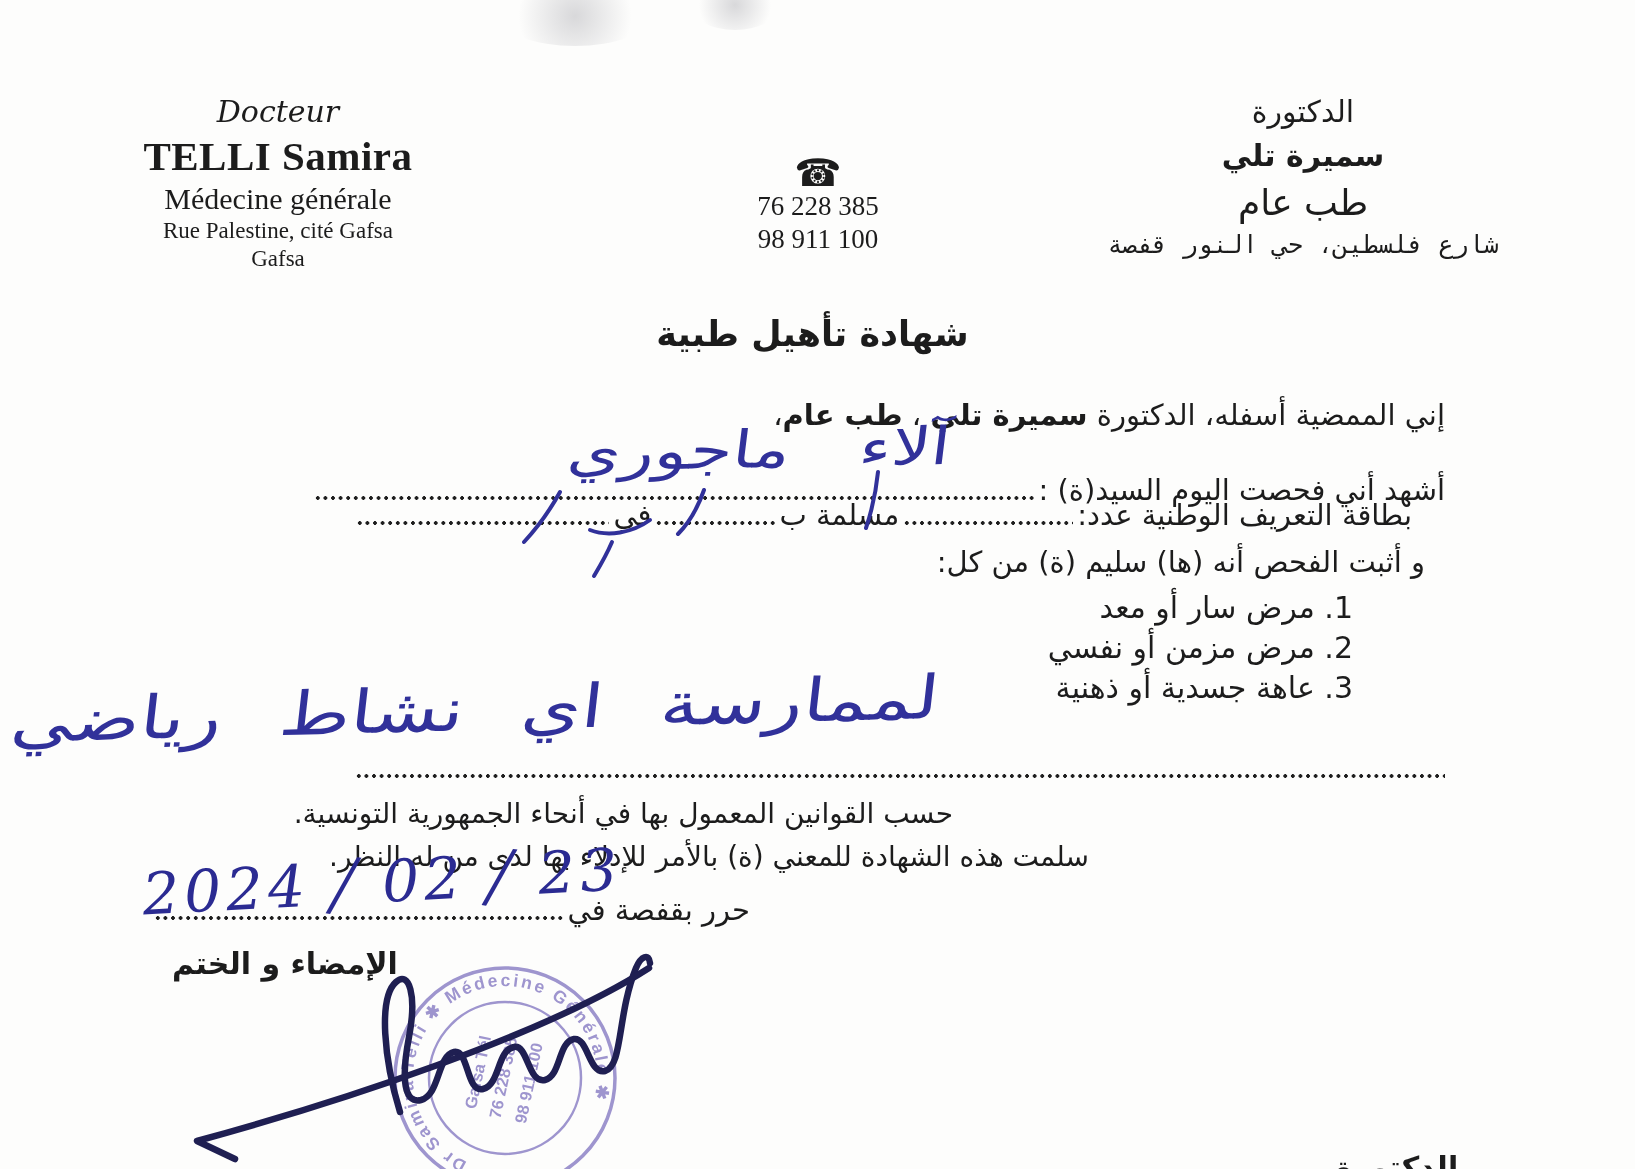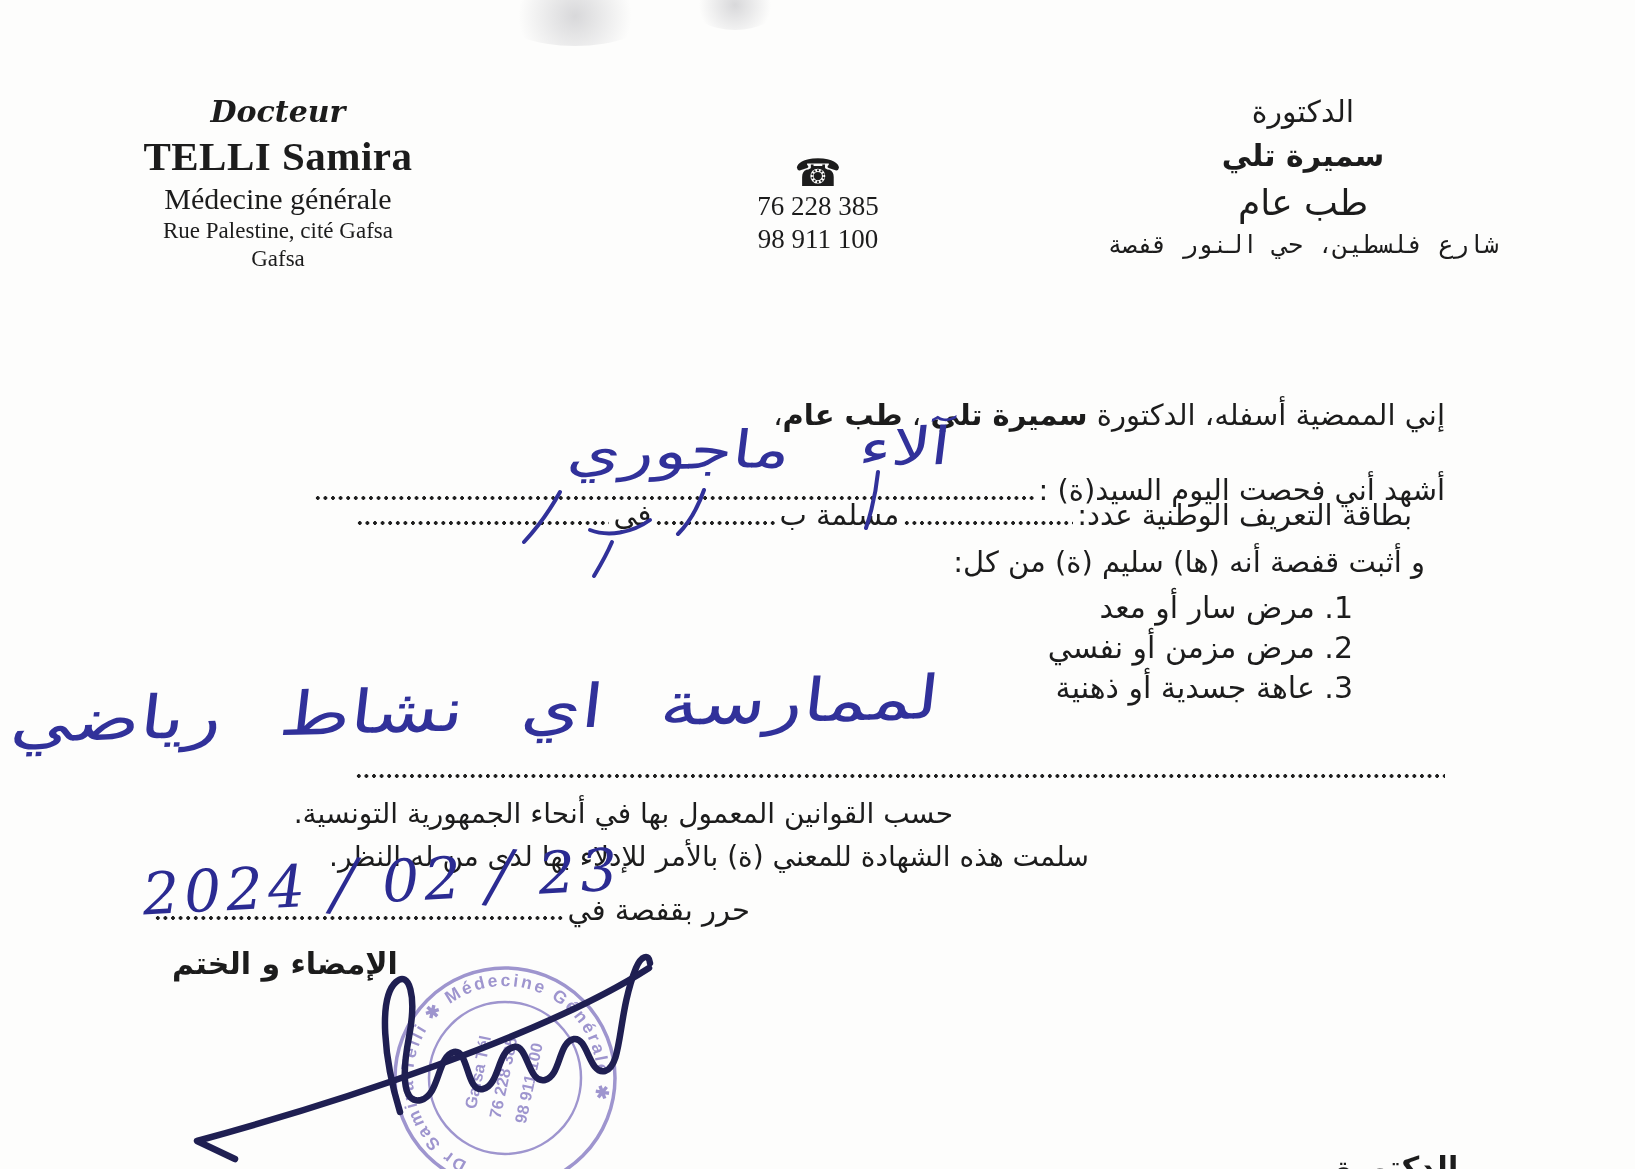--- a/index.html
+++ b/index.html
@@ -3,21 +3,21 @@
 <meta charset="utf-8">
 <style>
   html,body{margin:0;padding:0;background:#e8e8e8;}
   .page{
     position:relative;width:1635px;height:1169px;background:#fdfdfc;
     overflow:hidden;font-family:"DejaVu Sans",sans-serif;color:#1c1c1c;
   }
   
   .hdr-left{position:absolute;left:108px;top:94px;width:340px;text-align:center;
     font-family:"Liberation Serif",serif;line-height:1.22;}
-  .hdr-left .docteur{font-family:"DejaVu Serif",serif;font-style:italic;font-size:30px;font-weight:700;}
+  .hdr-left .docteur{font-family:"DejaVu Serif",serif;font-style:italic;font-size:30px;font-weight:400;}
   .hdr-left .dname{font-weight:bold;font-size:41px;letter-spacing:.5px;}
   .hdr-left .spec{font-size:30px;}
   .hdr-left .addr,.hdr-left .city{font-size:23px;}
   .hdr-center{position:absolute;left:733px;top:156px;width:170px;text-align:center;
     font-family:"Liberation Serif",serif;}
   .hdr-center .phone-ico{font-size:38px;line-height:.9;}
   .hdr-center .tel{font-size:27px;line-height:1.2;}
   .hdr-right{position:absolute;right:132px;top:90px;width:400px;text-align:center;
     direction:rtl;line-height:1.45;}
   .hdr-right .r1{font-size:30px;}
@@ -79,40 +79,41 @@
     <div class="tel">98 911 100</div>
   </div>
 
   <div class="hdr-right">
     <div class="r1">الدكتورة</div>
     <div class="r2">سميرة تلي</div>
     <div class="r3">طب عام</div>
     <div class="r4">شارع فلسطين، حي النور قفصة</div>
   </div>
 
+  <div class="title">شهادة تأهيل طبية</div>
 
   <div class="bline" style="right:190px;top:398px;">
     <span>إني الممضية أسفله، الدكتورة </span><b>سميرة تلي</b><span> ، </span><b>طب عام</b><span>،</span>
   </div>
 
   <div class="bline flexline" style="right:190px;top:473px;width:1135px;">
     <span>أشهد أني فحصت اليوم السيد(ة) :</span>
     <span class="dots"></span>
   </div>
 
   <div class="bline flexline" style="right:223px;top:498px;width:1060px;">
     <span>بطاقة التعريف الوطنية عدد:</span>
     <span class="dots fix170"></span>
     <span>مسلمة ب</span>
     <span class="dots fix120"></span>
     <span>في</span>
     <span class="dots"></span>
   </div>
 
-  <div class="bline" style="right:210px;top:545px;">و أثبت قفصة أنه (ها) سليم (ة) من كل:</div>
+  <div class="bline" style="right:210px;top:545px;">و أثبت الفحص أنه (ها) سليم (ة) من كل:</div>
 
   <div class="list" style="right:282px;top:588px;">
     <div>1. مرض سار أو معد</div>
     <div>2. مرض مزمن أو نفسي</div>
     <div>3. عاهة جسدية أو ذهنية</div>
   </div>
 
 
   <div class="dotline" style="right:190px;top:754px;width:1090px;"></div>
 

